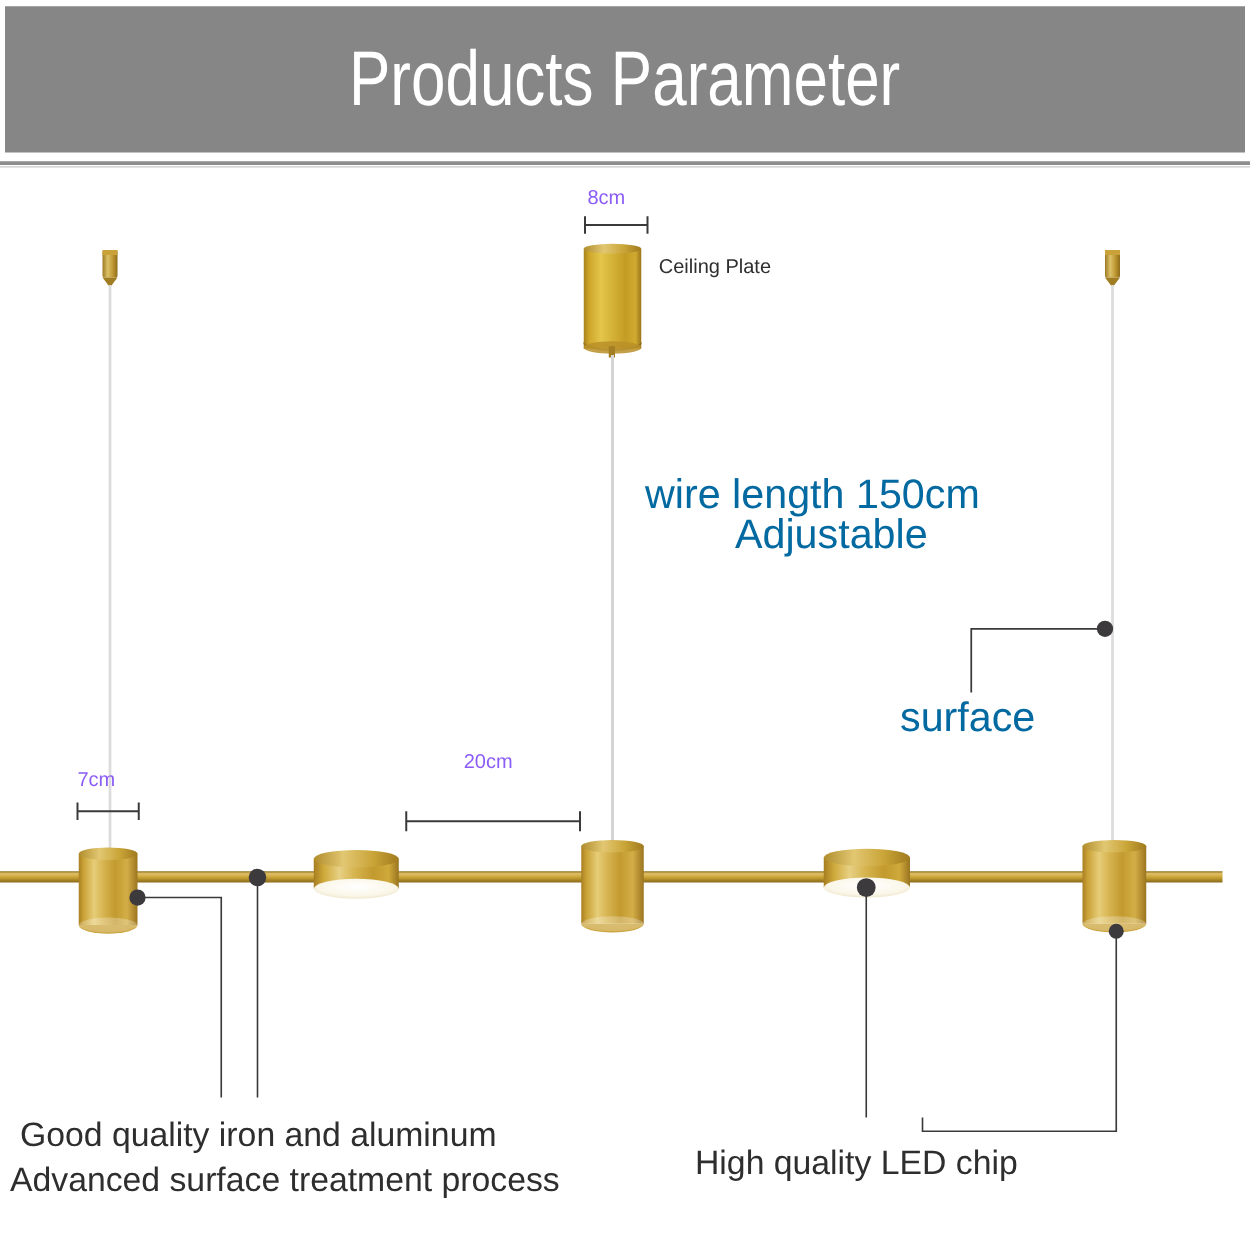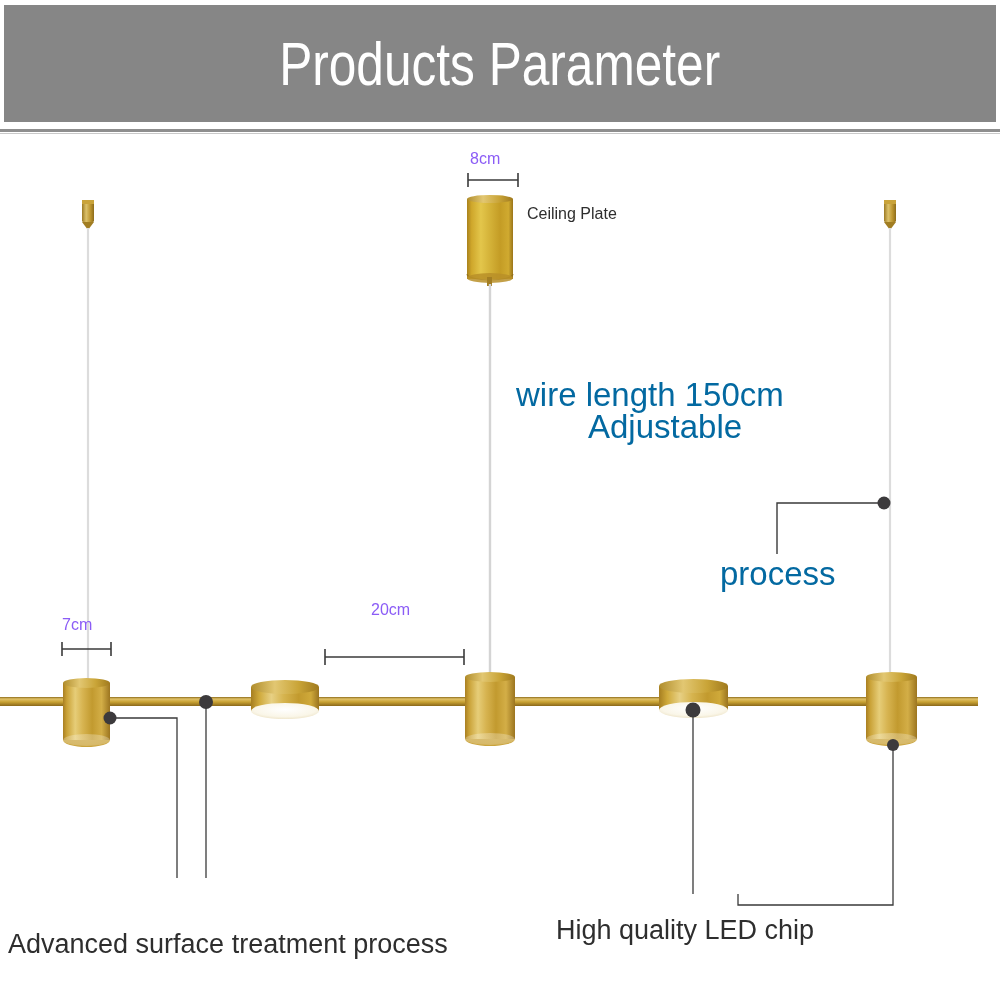--- a/index.html
+++ b/index.html
@@ -234,24 +234,25 @@
       </g>
     </svg>
 
     <div class="lbl dim-lbl" style="left:470px;top:14px;">8cm</div>
 
     <div class="lbl call-lbl" style="left:527px;top:69px;">Ceiling Plate</div>
 
     <div class="lbl big-lbl" style="left:516px;top:240px;">wire length 150cm</div>
     <div class="lbl big-lbl" style="left:540px;top:272px;margin-left:48px;">Adjustable</div>
 
-    <div class="lbl big-lbl" style="left:720px;top:419px;">process</div>
+    <div class="lbl big-lbl" style="left:720px;top:419px;">surface</div>
 
     <div class="lbl dim-lbl" style="left:62px;top:480px;">7cm</div>
 
     <div class="lbl dim-lbl" style="left:371px;top:465px;">20cm</div>
 
+    <div class="lbl feat-lbl" style="left:16px;top:757px;">Good quality iron and aluminum</div>
     <div class="lbl feat-lbl" style="left:556px;top:779px;">High quality LED chip</div>
 
     <div class="lbl feat-lbl" style="left:8px;top:793px;">Advanced surface treatment process</div>
 
   </div>
 </div>
 
 </body></html>

